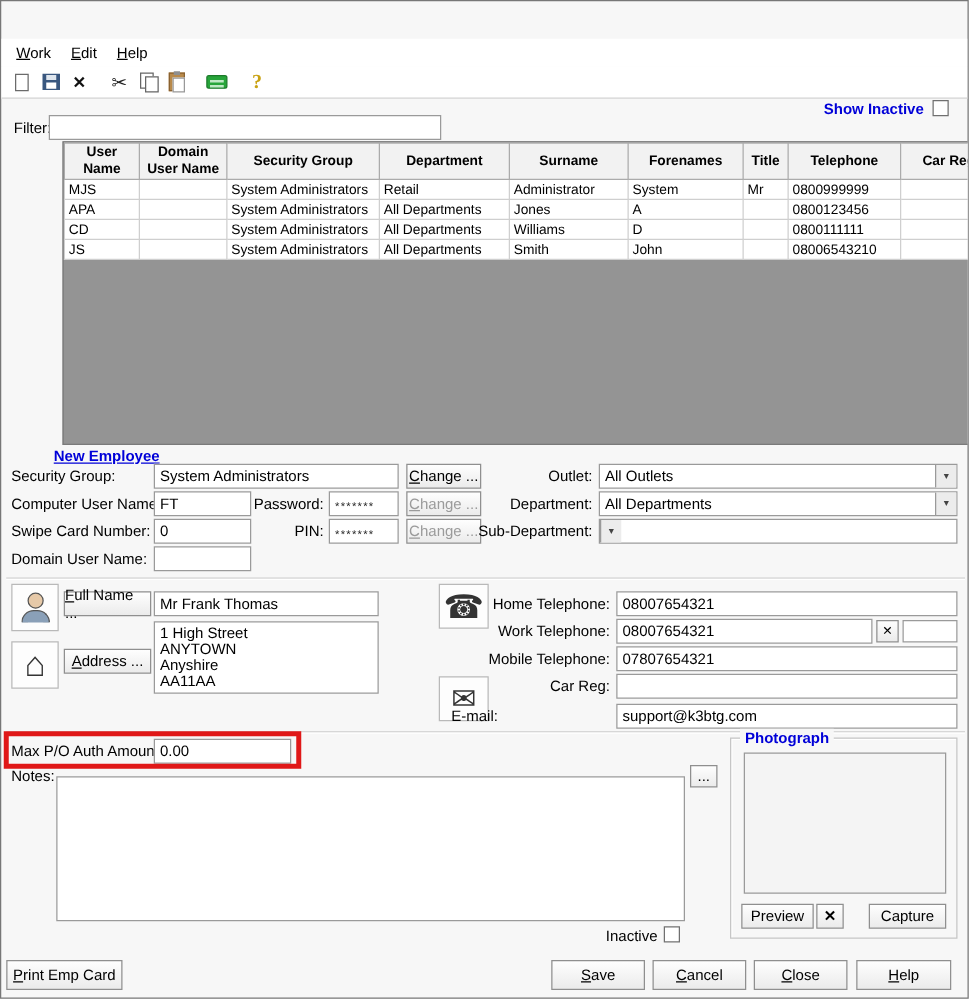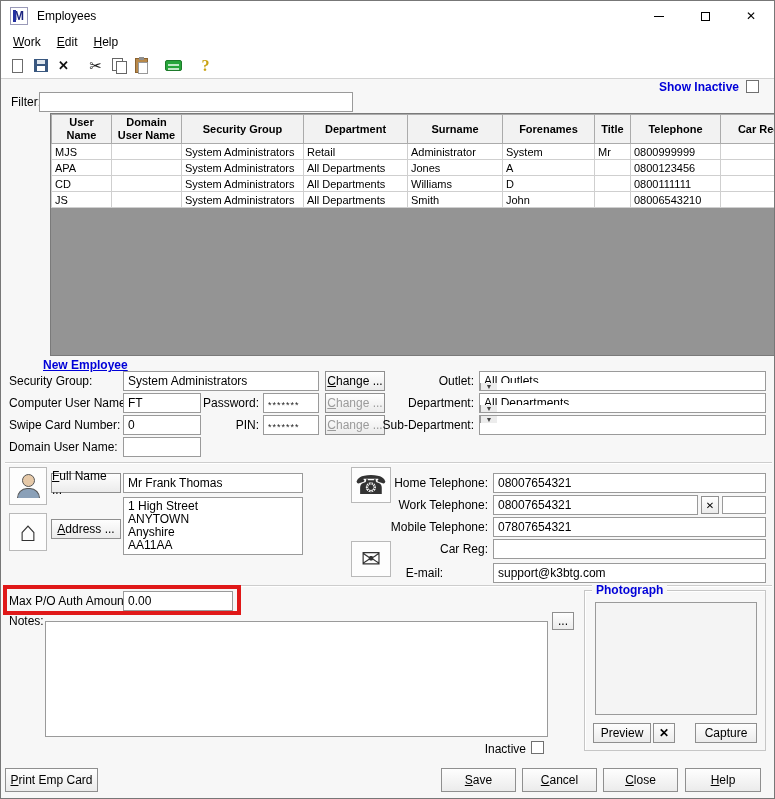--- a/index.html
+++ b/index.html
@@ -47,21 +47,21 @@
   .i-help::before { content:"?"; font-family:"Liberation Serif", serif; font-weight:bold; font-size:16px; color:#c9a212; }
 
   
   .label { position:absolute; white-space:nowrap; font-size:12px; }
   .blue { color:#0000d8; font-weight:bold; }
   .field { position:absolute; background:#fff; border:1px solid #9a9a9a; height:20px; font-size:12px; padding:2px 4px; white-space:nowrap; overflow:hidden; }
   .pw { font-size:9px; letter-spacing:1px; padding-top:6px; color:#222; }
   .btn { position:absolute; background:linear-gradient(#fefefe,#ebebeb); border:1px solid #8f8f8f; display:flex; align-items:center; justify-content:center; font-size:12px; }
   .btn.disabled { color:#9b9b9b; }
   .checkbox { position:absolute; width:13px; height:13px; background:#fff; border:1px solid #707070; }
-  .dropdown { position:absolute; height:20px; background:#fff; border:1px solid #9a9a9a; display:flex;flex-direction:column; }
+  .dropdown { position:absolute; height:20px; background:#fff; border:1px solid #9a9a9a; display:flex; }
   .dropdown .val { flex:1; padding:2px 4px; white-space:nowrap; overflow:hidden; }
   .dd-arrow { width:17px; background:#ececec; border-left:1px solid #9a9a9a; display:flex; align-items:center; justify-content:center; }
   .dd-arrow::before { content:"▼"; font-size:7px; color:#444; }
   .sep { position:absolute; left:4px; width:767px; height:2px; border-top:1px solid #cdcdcd; border-bottom:1px solid #fff; }
   .link { position:absolute; color:#0000d8; font-weight:bold; text-decoration:underline;padding-left:32px; }
 
   
   .grid-wrap { position:absolute; left:8px; top:112px; width:748px; height:243px; background:#949494; border:1px solid #7a7a7a; overflow:hidden;margin-left:41px; }
   table.grid { border-collapse:collapse; table-layout:fixed; width:746px; background:#fff; font-size:11px; }
   .grid th { background:#f2f2f2; border:1px solid #ababab; font-weight:bold; height:29px; padding:0 2px; text-align:center; line-height:13px; }
@@ -82,35 +82,20 @@
 
   .annotation { position:absolute; border:4px solid #e01818; pointer-events:none; z-index:50; }
 
   .multiline { white-space:normal; line-height:13px; }
 </style>
 </head>
 <body>
 
 <div class="window">
 
-  <div class="titlebar">
-    <div class="app-logo"></div>
-    <span class="title">Employees</span>
-    <div class="win-controls">
-      <div class="win-btn">
-          <div class="min-glyph"></div>
-        </div>
-      <div class="win-btn">
-          <div class="max-glyph"></div>
-        </div>
-      <div class="win-btn">
-          <span class="close-glyph"></span>
-        </div>
-    </div>
-  </div>
 
   <div class="menubar">
     <div class="menu-item">
         <span class="u">Work</span>
       </div>
     <div class="menu-item">
         <span class="u">Edit</span>
       </div>
     <div class="menu-item">
         <span class="u">Help</span>
@@ -311,21 +296,21 @@
 
   <div class="label" style="left:360px;top:519px;width:127px;text-align:right">Mobile Telephone:</div>
   <div class="field" style="left:492px;top:516px;width:273px">07807654321</div>
 
   <div class="label" style="left:360px;top:541px;width:127px;text-align:right">Car Reg:</div>
   <div class="field" style="left:492px;top:538px;width:273px"></div>
 
   <div class="tile" style="left:350px;top:540px;width:40px;height:36px">
       <span class="mail-glyph"></span>
     </div>
-  <div class="label" style="left:360px;top:565px;width:127px;text-align:center">E-mail:</div>
+  <div class="label" style="left:360px;top:565px;width:127px;text-align:left">E-mail:</div>
   <div class="field" style="left:492px;top:562px;width:273px">support@k3btg.com</div>
 
   <div class="sep" style="top:584px"></div>
 
   <div class="label" style="left:8px;top:593px">Max P/O Auth Amount:</div>
   <div class="field" style="left:122px;top:590px;width:110px">0.00</div>
 
   <div class="label" style="left:8px;top:613px">Notes:</div>
   <div class="btn" style="left:551px;top:611px;width:22px;height:18px">
       <span>...</span>

